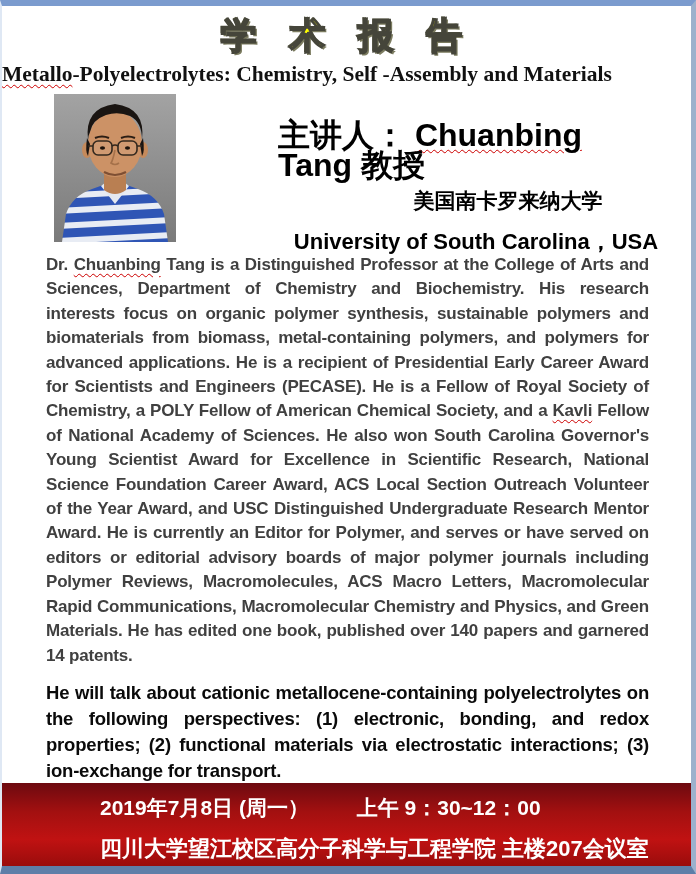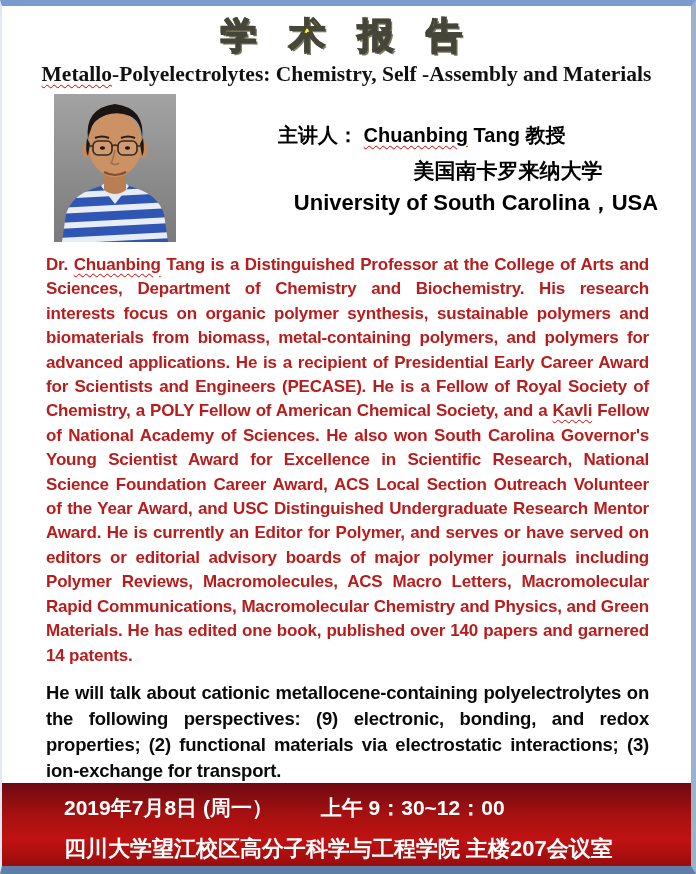--- a/index.html
+++ b/index.html
@@ -22,21 +22,20 @@
     font-weight:bold;
     font-size:36px;
     line-height:46px;
     letter-spacing:10px;
     color:var(--title-fill,#ffff00);
     -webkit-text-stroke:1.6px var(--title-outline,#45453a);
     text-shadow:2px 2px 0 #7c7c60, -1px -1px 0 #55553f;
   }
   .subtitle{
     margin-top:2px;
-    text-align:center;
     font-family:"Liberation Serif","DejaVu Serif",serif;
     font-weight:bold;
     font-size:21.5px;
     line-height:28px;
     color:#111;
   }
   .wavy{
     text-decoration:underline;
     text-decoration-style:wavy;
     text-decoration-color:var(--spellcheck,#cc0000);
@@ -55,73 +54,73 @@
     overflow:hidden;
   }
   .speaker-info{
     position:absolute;
     left:276px;top:0;
     width:384px;
     color:#000;
   }
   .speaker-line1{
     padding-top:26px;
-    font-size:20px;
+    font-size:32px;
     font-weight:bold;
     line-height:30px;
     white-space:pre-wrap;
     text-align:left;
   }
   .speaker-line2{
     margin-top:8px;
     font-size:21px;
     font-weight:bold;
     line-height:26px;
     text-align:center;
     transform:translateX(38px);
     white-space:pre-wrap;
   }
   .speaker-line3{
-    margin-top:6px;
+    margin-top:15px;
     font-size:22px;
     font-weight:bold;
     line-height:26px;
     text-align:center;
     transform:translateX(6px);
     white-space:pre-wrap;
   }
   .bio{
     margin:11px 42px 0 44px;
     font-size:17px;
     font-weight:bold;
     line-height:24.4px;
     letter-spacing:-0.2px;
     text-align:justify;
-    color:#b91c1c;
+    color:#404040;
   }
   .abstract{
     margin:12px 42px 0 44px;
     font-size:18.5px;
     font-weight:bold;
     line-height:26px;
     letter-spacing:-0.2px;
     text-align:justify;
     color:#0a0a0a;
   }
   .footer{
     position:absolute;
     left:0;right:0;bottom:0;
     height:83px;
     background:linear-gradient(to bottom,
       var(--footer-top,#6d0a10) 0%,
       #a31010 35%,
       var(--footer-mid,#c01212) 68%,
       var(--footer-bottom,#9a0c0c) 100%);
     color:var(--footer-text,#ffffff);
-    padding-left:62px;
+    padding-left:98px;
     box-sizing:border-box;
   }
   .footer-line1{
     padding-top:13px;
     font-size:21px;
     font-weight:bold;
     line-height:24px;
     white-space:pre-wrap;
   }
   .footer-line2{
@@ -189,20 +188,20 @@
     </div>
     <div class="speaker-info">
       <div class="speaker-line1"><span>主讲人： </span><span class="wavy">Chuanbing</span><span> Tang 教授</span></div>
       <div class="speaker-line2">美国南卡罗来纳大学</div>
       <div class="speaker-line3">University of South Carolina，USA</div>
     </div>
   </div>
 
   <p class="bio"><span>Dr. </span><span class="wavy">Chuanbing</span><span> Tang is a Distinguished Professor at the College of Arts and Sciences, Department of Chemistry and Biochemistry. His research interests focus on organic polymer synthesis, sustainable polymers and biomaterials from biomass, metal-containing polymers, and polymers for advanced applications. He is a recipient of Presidential Early Career Award for Scientists and Engineers (PECASE). He is a Fellow of Royal Society of Chemistry, a POLY Fellow of American Chemical Society, and a </span><span class="wavy">Kavli</span><span> Fellow of National Academy of Sciences. He also won South Carolina Governor's Young Scientist Award for Excellence in Scientific Research, National Science Foundation Career Award, ACS Local Section Outreach Volunteer of the Year Award, and USC Distinguished Undergraduate Research Mentor Award. He is currently an Editor for Polymer, and serves or have served on editors or editorial advisory boards of major polymer journals including Polymer Reviews, Macromolecules, ACS Macro Letters, Macromolecular Rapid Communications, Macromolecular Chemistry and Physics, and Green Materials. He has edited one book, published over 140 papers and garnered 14 patents.</span></p>
 
-  <p class="abstract">He will talk about cationic metallocene-containing polyelectrolytes on the following perspectives: (9) electronic, bonding, and redox properties; (2) functional materials via electrostatic interactions; (3) ion-exchange for transport.</p>
+  <p class="abstract">He will talk about cationic metallocene-containing polyelectrolytes on the following perspectives: (1) electronic, bonding, and redox properties; (2) functional materials via electrostatic interactions; (3) ion-exchange for transport.</p>
 
   <div class="footer">
     <div class="footer-line1">2019年7月8日 (周一）　　 上午 9：30~12：00</div>
     <div class="footer-line2">四川大学望江校区高分子科学与工程学院 主楼207会议室</div>
   </div>
 
 </div>
 
 </body></html>

